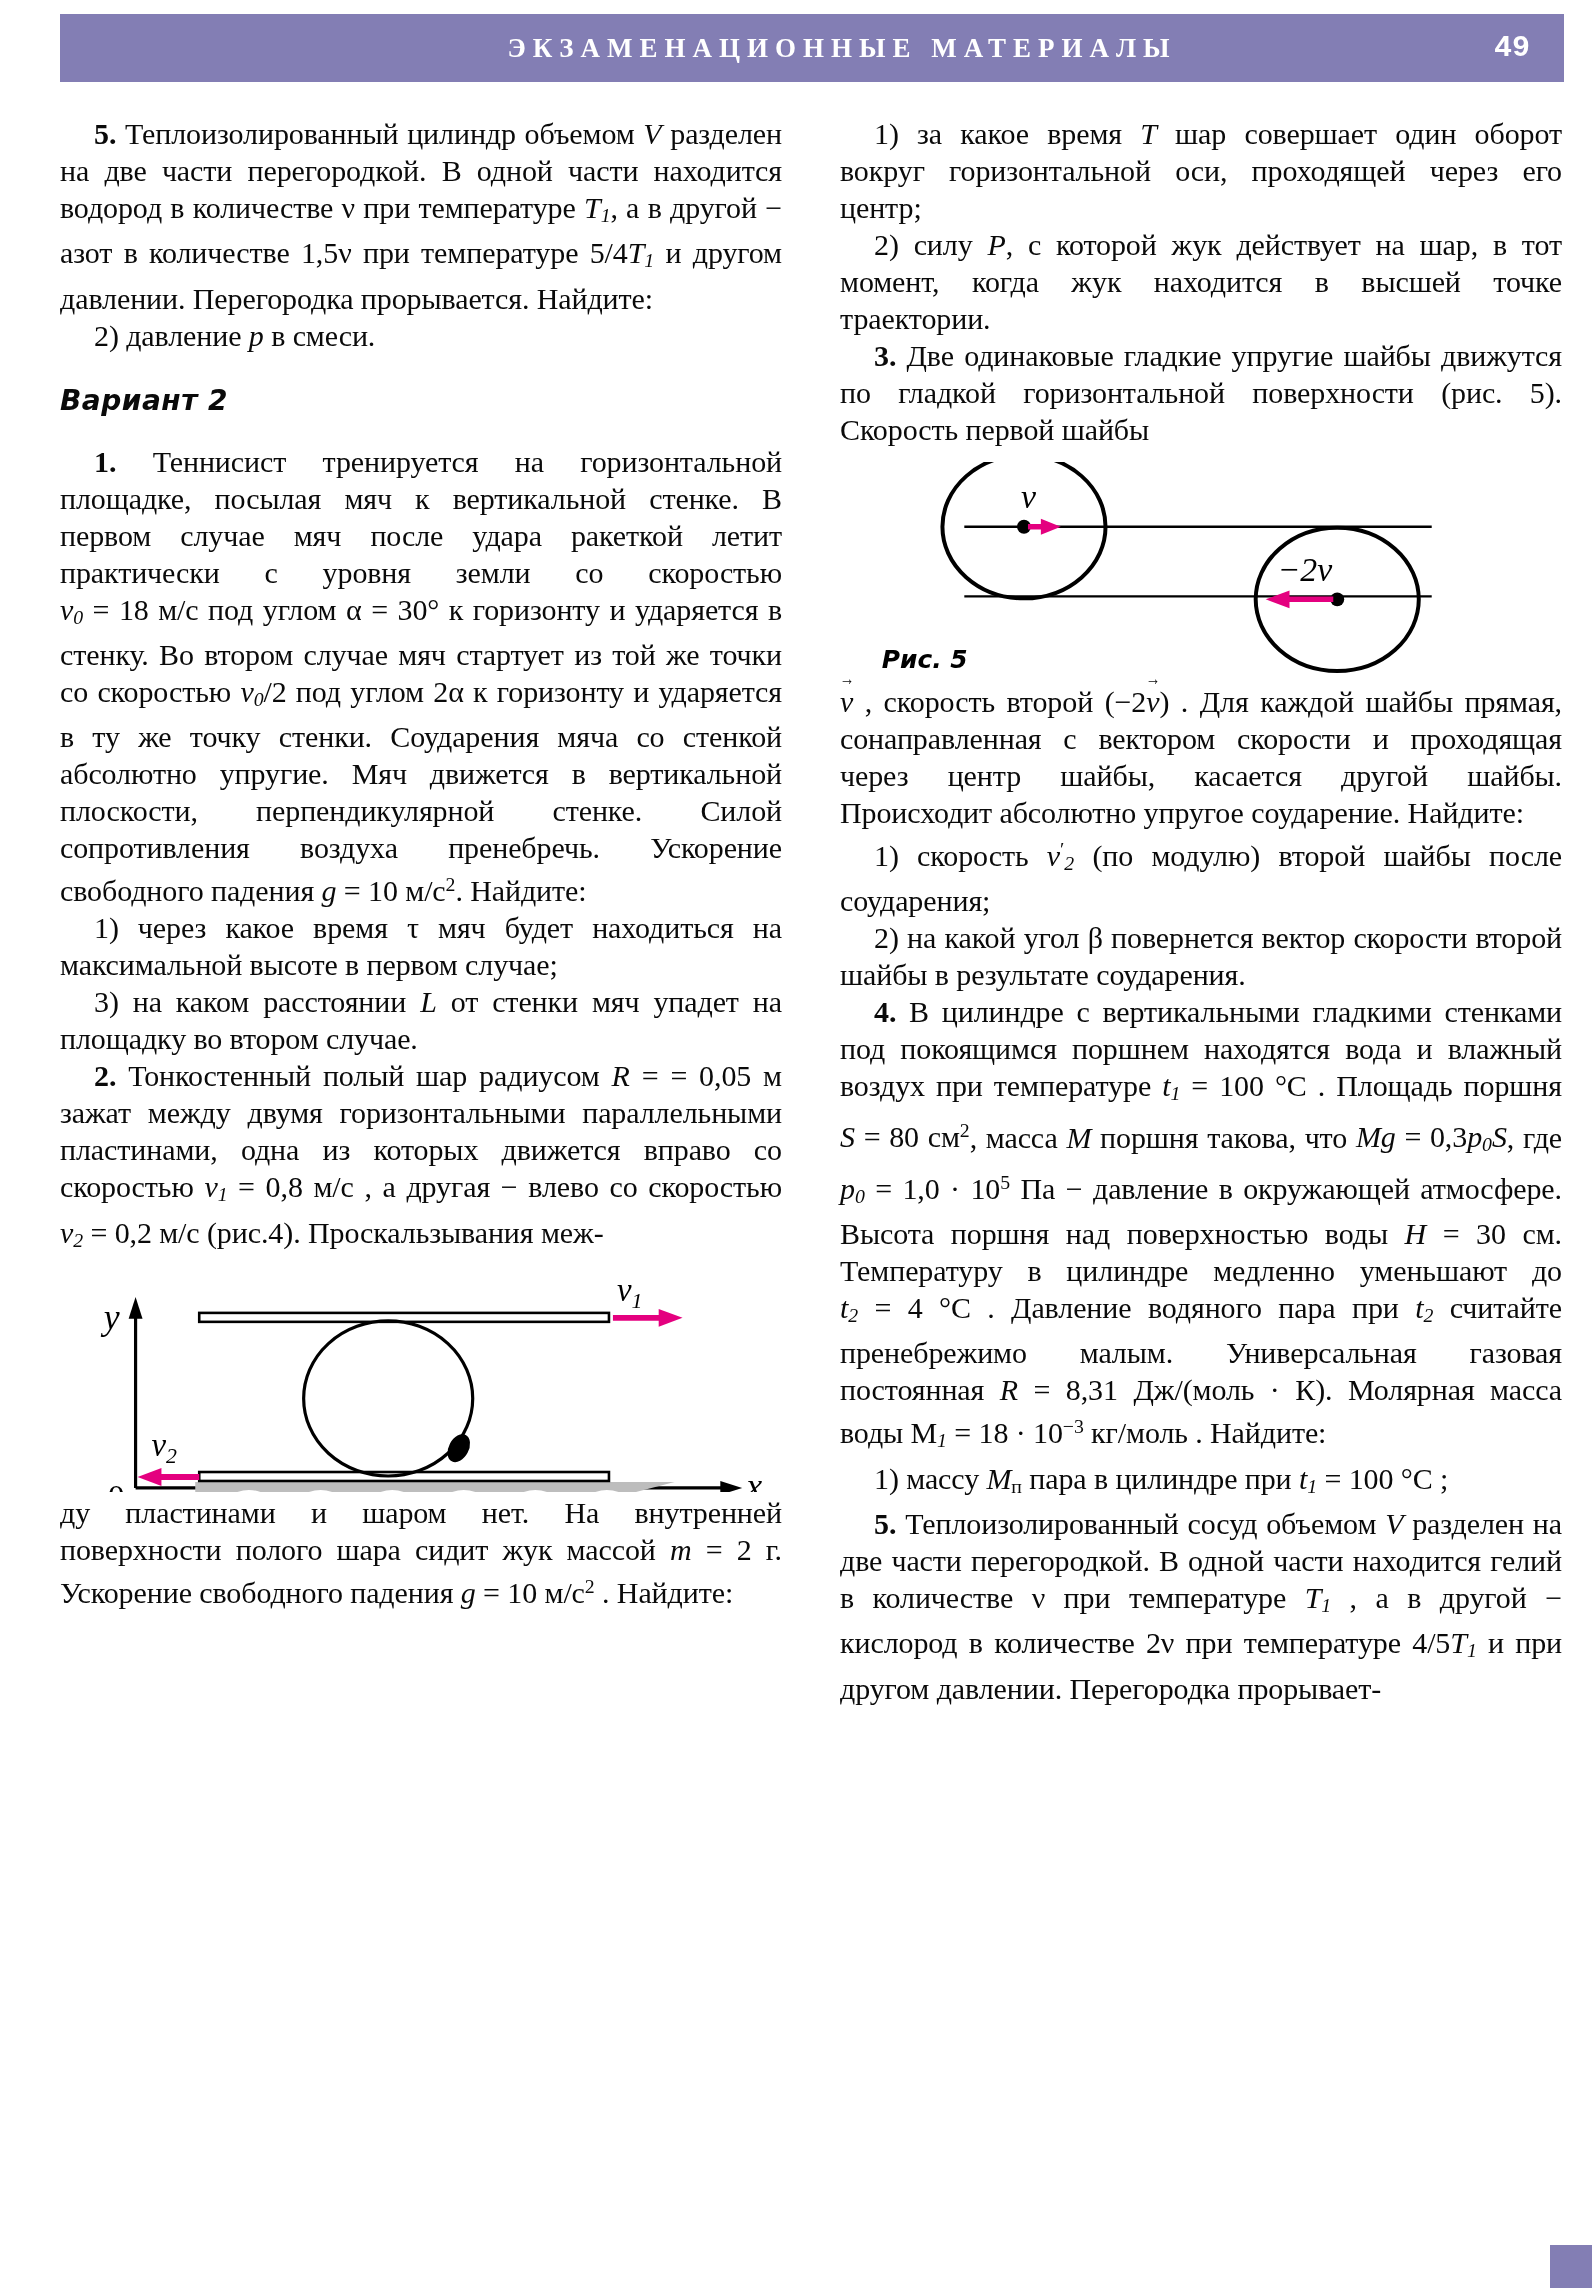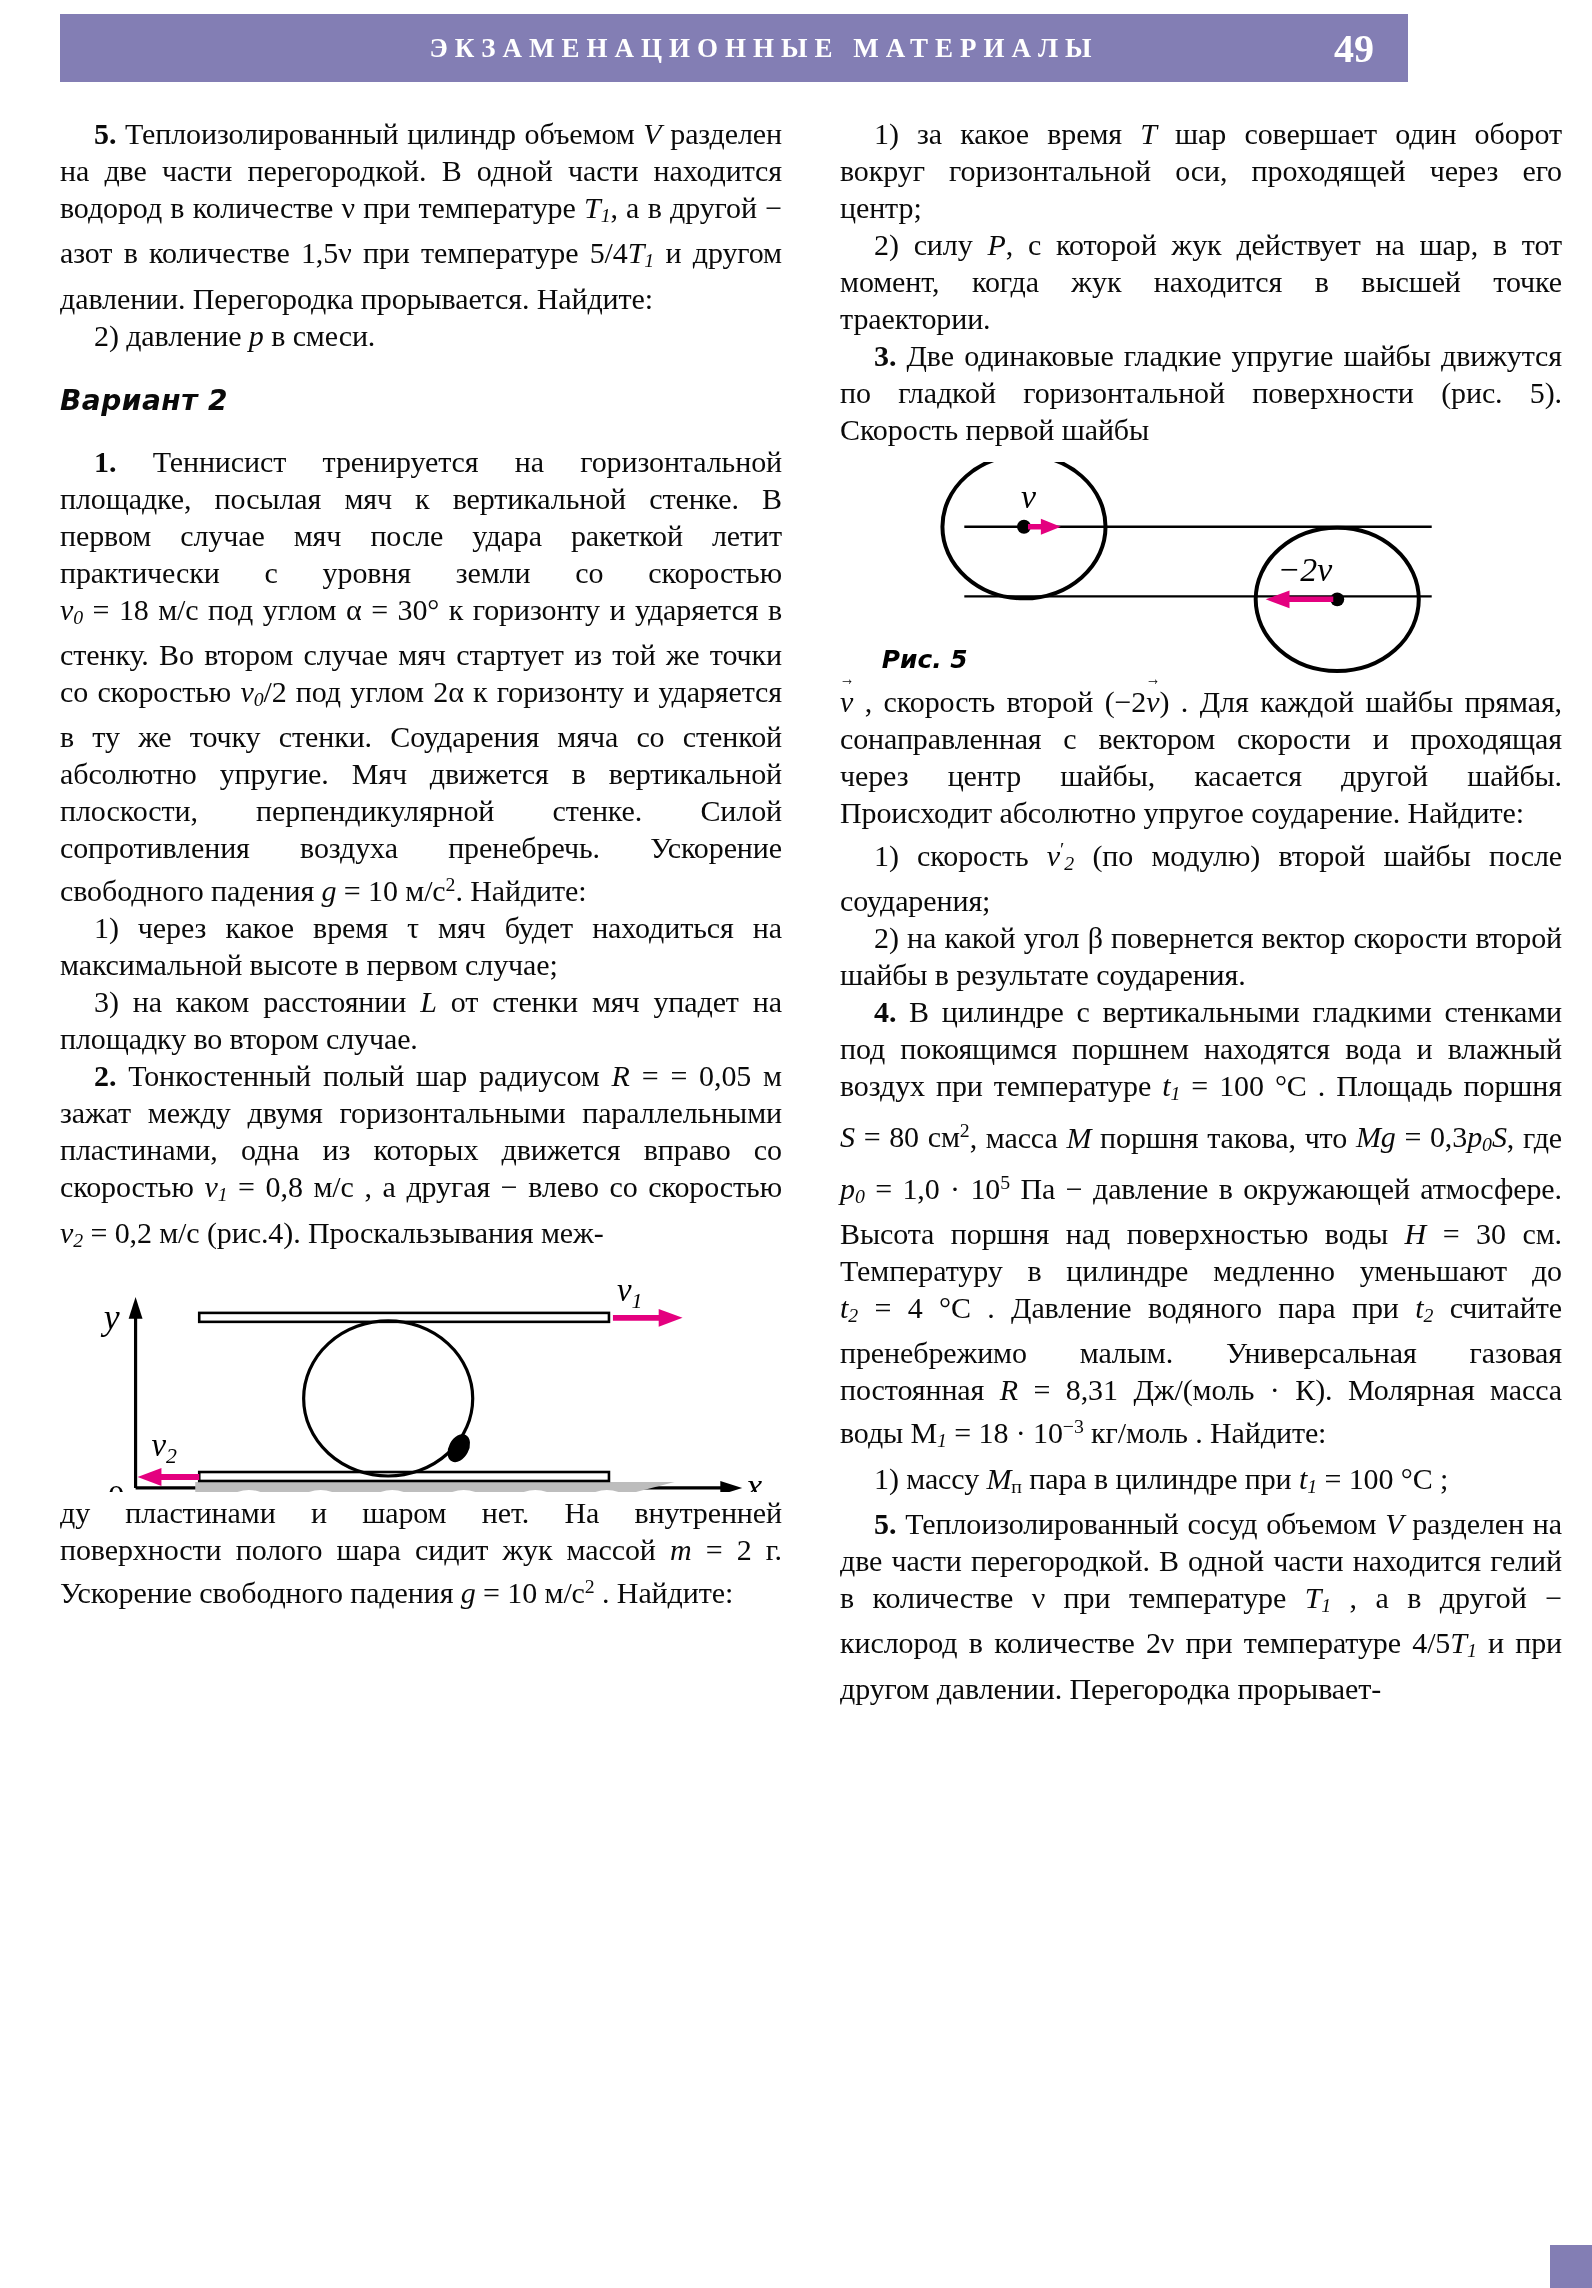--- a/index.html
+++ b/index.html
@@ -14,21 +14,21 @@
     font-family: "Liberation Serif", "DejaVu Serif", serif;
     color: #0a0a0a;
     overflow: hidden;
   }
 
   
   #header-banner {
     position: absolute;
     left: 60px;
     top: 14px;
-    width: 1348px;
+    width: 1504px;
     height: 68px;
     background: #837eb4;
     display: flex;
     align-items: center;
     justify-content: center;
   }
   #header-title {
     color: #ffffff;
     font-family: "Liberation Serif", "DejaVu Serif", serif;
     font-size: 27px;
@@ -37,23 +37,23 @@
     white-space: nowrap;
     text-align: center;
     margin-left: 60px;
   }
   #page-number {
     position: absolute;
     right: 34px;
     top: 50%;
     transform: translateY(-50%);
     color: #ffffff;
-    font-size: 40px;
-    font-weight: 700;
-    font-family: Liberation Serif, serif;
+    font-size: 30px;
+    font-weight: 700;
+    font-family: Liberation Mono, monospace;
     letter-spacing: 0px;
   }
 
   
   #columns {
     position: absolute;
     top: 115px;
     left: 60px;
     width: 1502px;
     display: flex;

